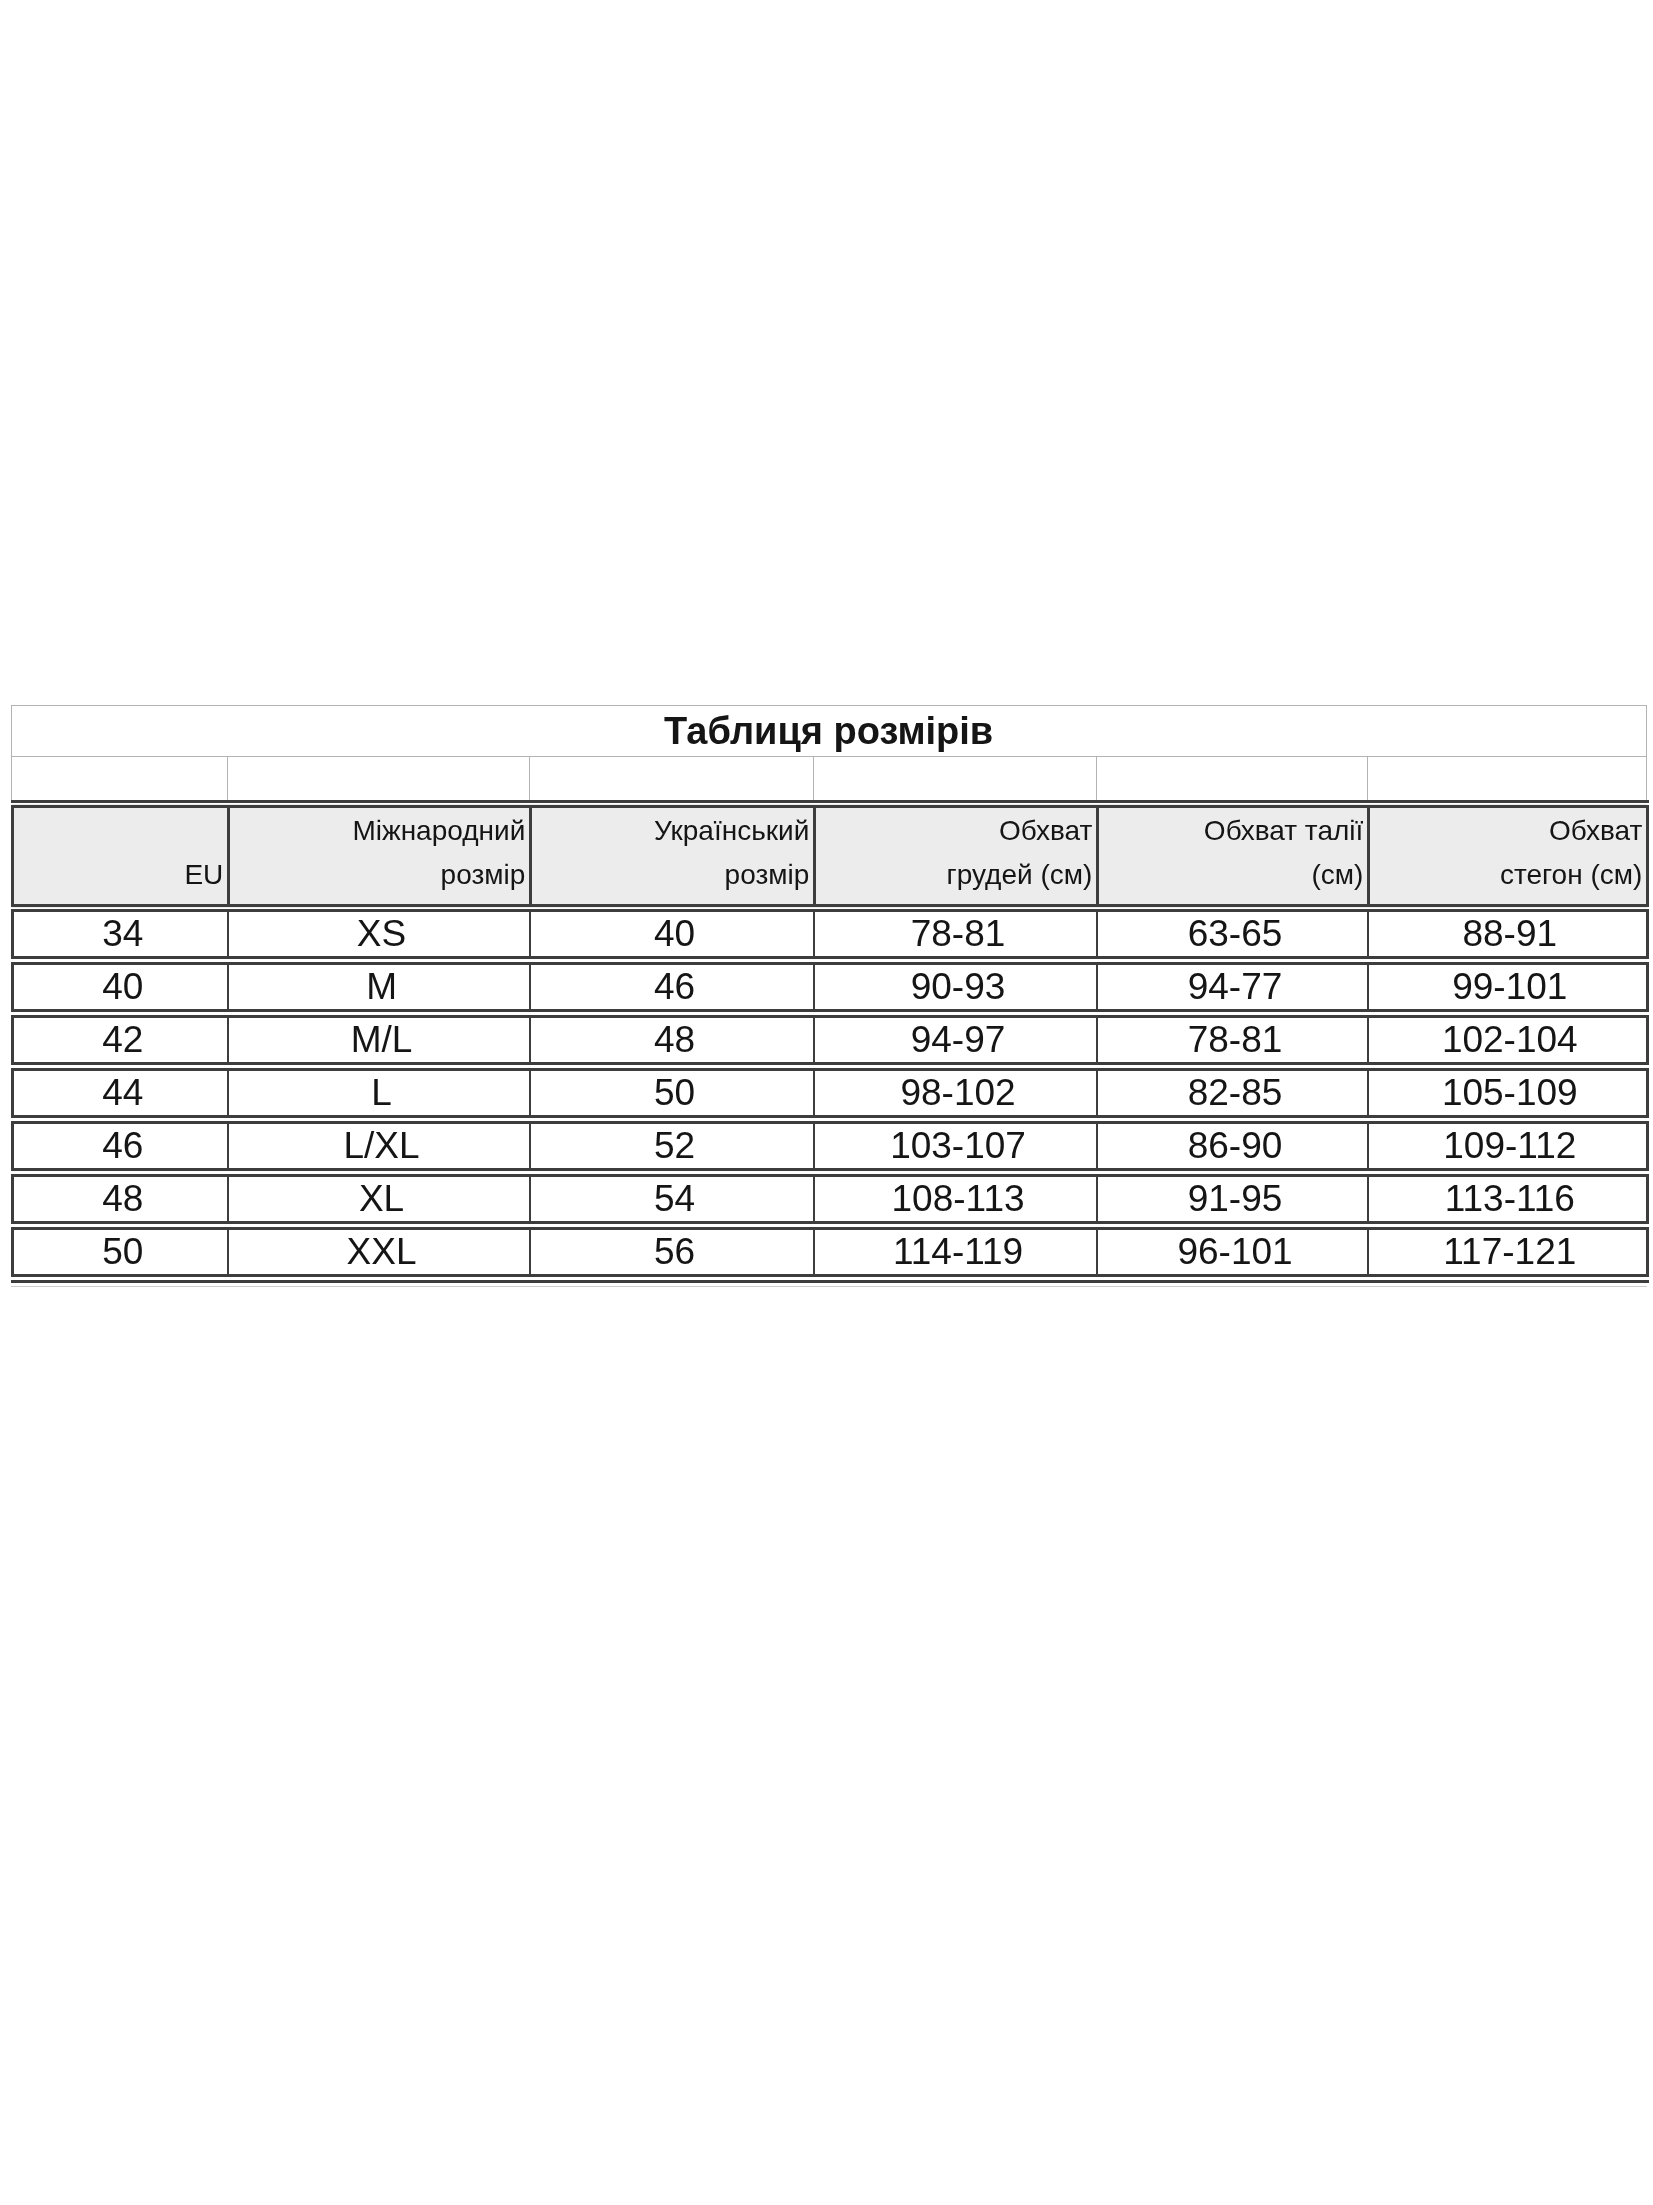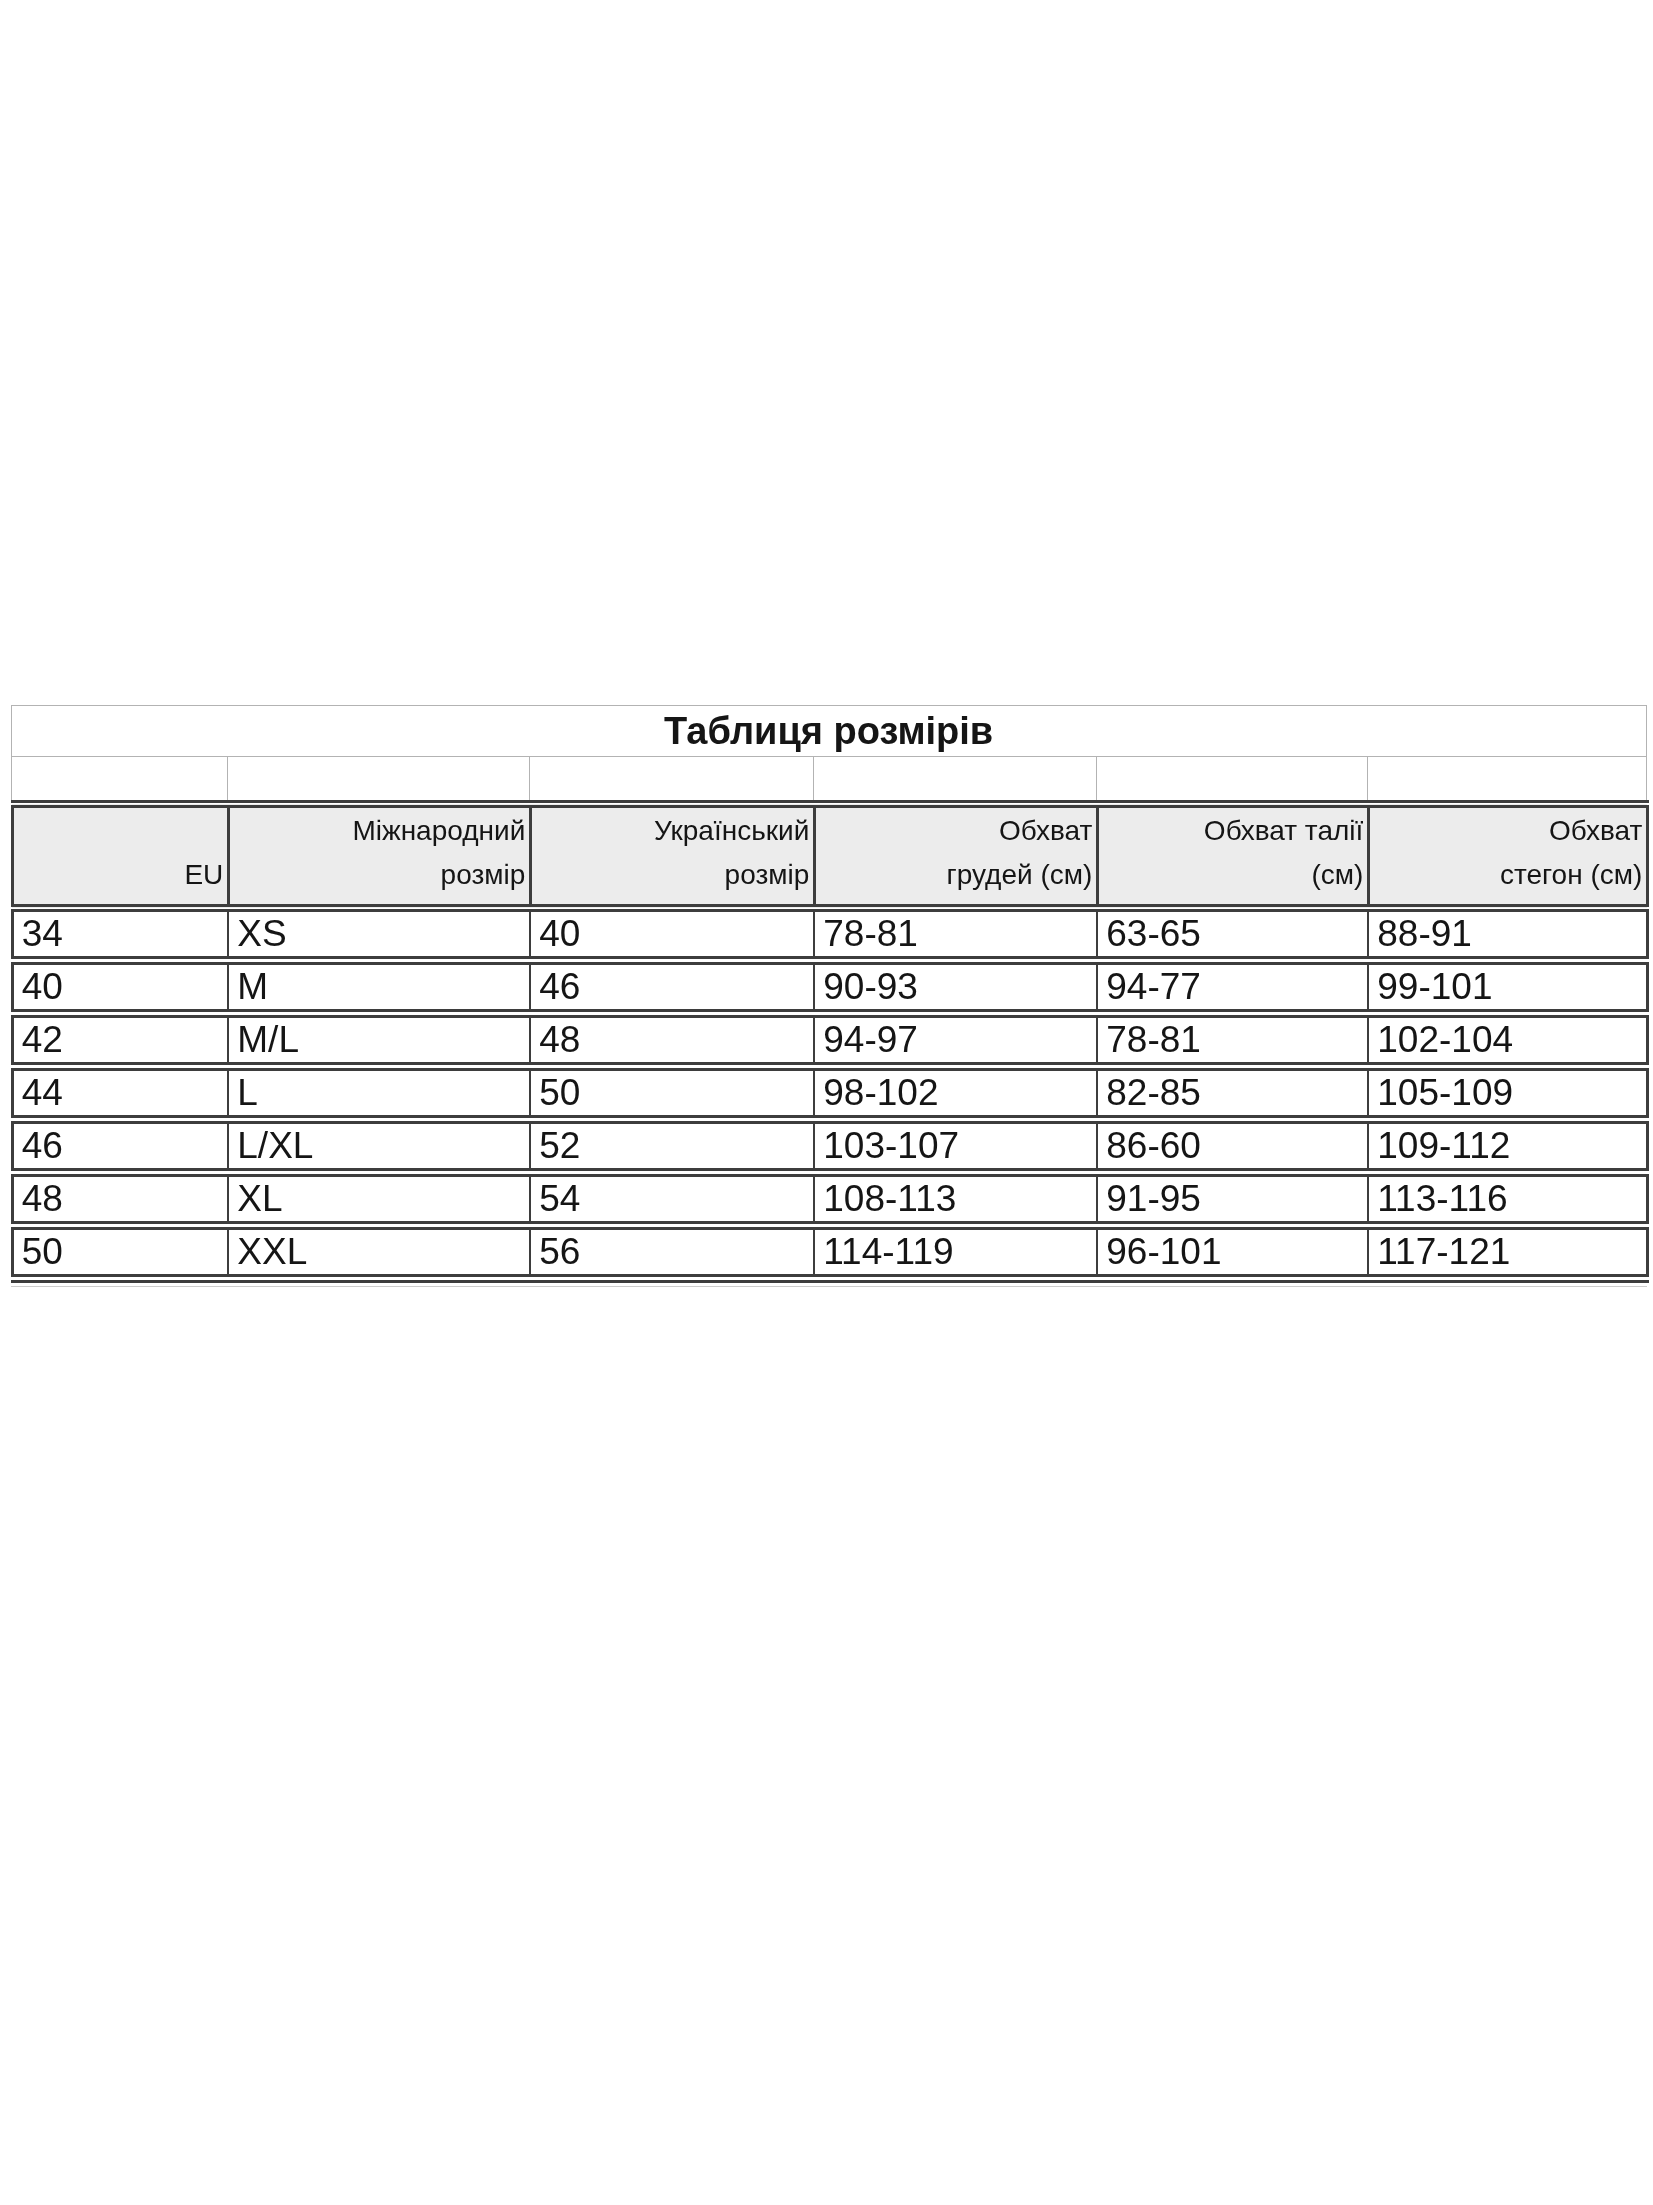--- a/index.html
+++ b/index.html
@@ -66,21 +66,21 @@
     line-height:44px;
     padding:0 3.3px 6.5px 3.3px;
     white-space:pre-line;
   }
   table.main td{
     border-left:2.5px solid var(--border-dark,#3d3d3d);
     border-right:2.5px solid var(--border-dark,#3d3d3d);
     border-bottom:9.8px double var(--border-dark,#3d3d3d);
     height:44px;
     vertical-align:middle;
-    text-align:left;
+    text-align:center;
     font-size:37px;
     padding:0 3.3px 0 8.2px;
     background:#fff;
   }
   .bottom-faint-line{
     height:0;
     margin-top:3.3px;
     border-top:1.6px solid #cccccc;
   }
 </style>
@@ -169,21 +169,21 @@
           <td>50</td>
           <td>98-102</td>
           <td>82-85</td>
           <td>105-109</td>
         </tr>
         <tr>
           <td>46</td>
           <td>L/XL</td>
           <td>52</td>
           <td>103-107</td>
-          <td>86-60</td>
+          <td>86-90</td>
           <td>109-112</td>
         </tr>
         <tr>
           <td>48</td>
           <td>XL</td>
           <td>54</td>
           <td>108-113</td>
           <td>91-95</td>
           <td>113-116</td>
         </tr>

